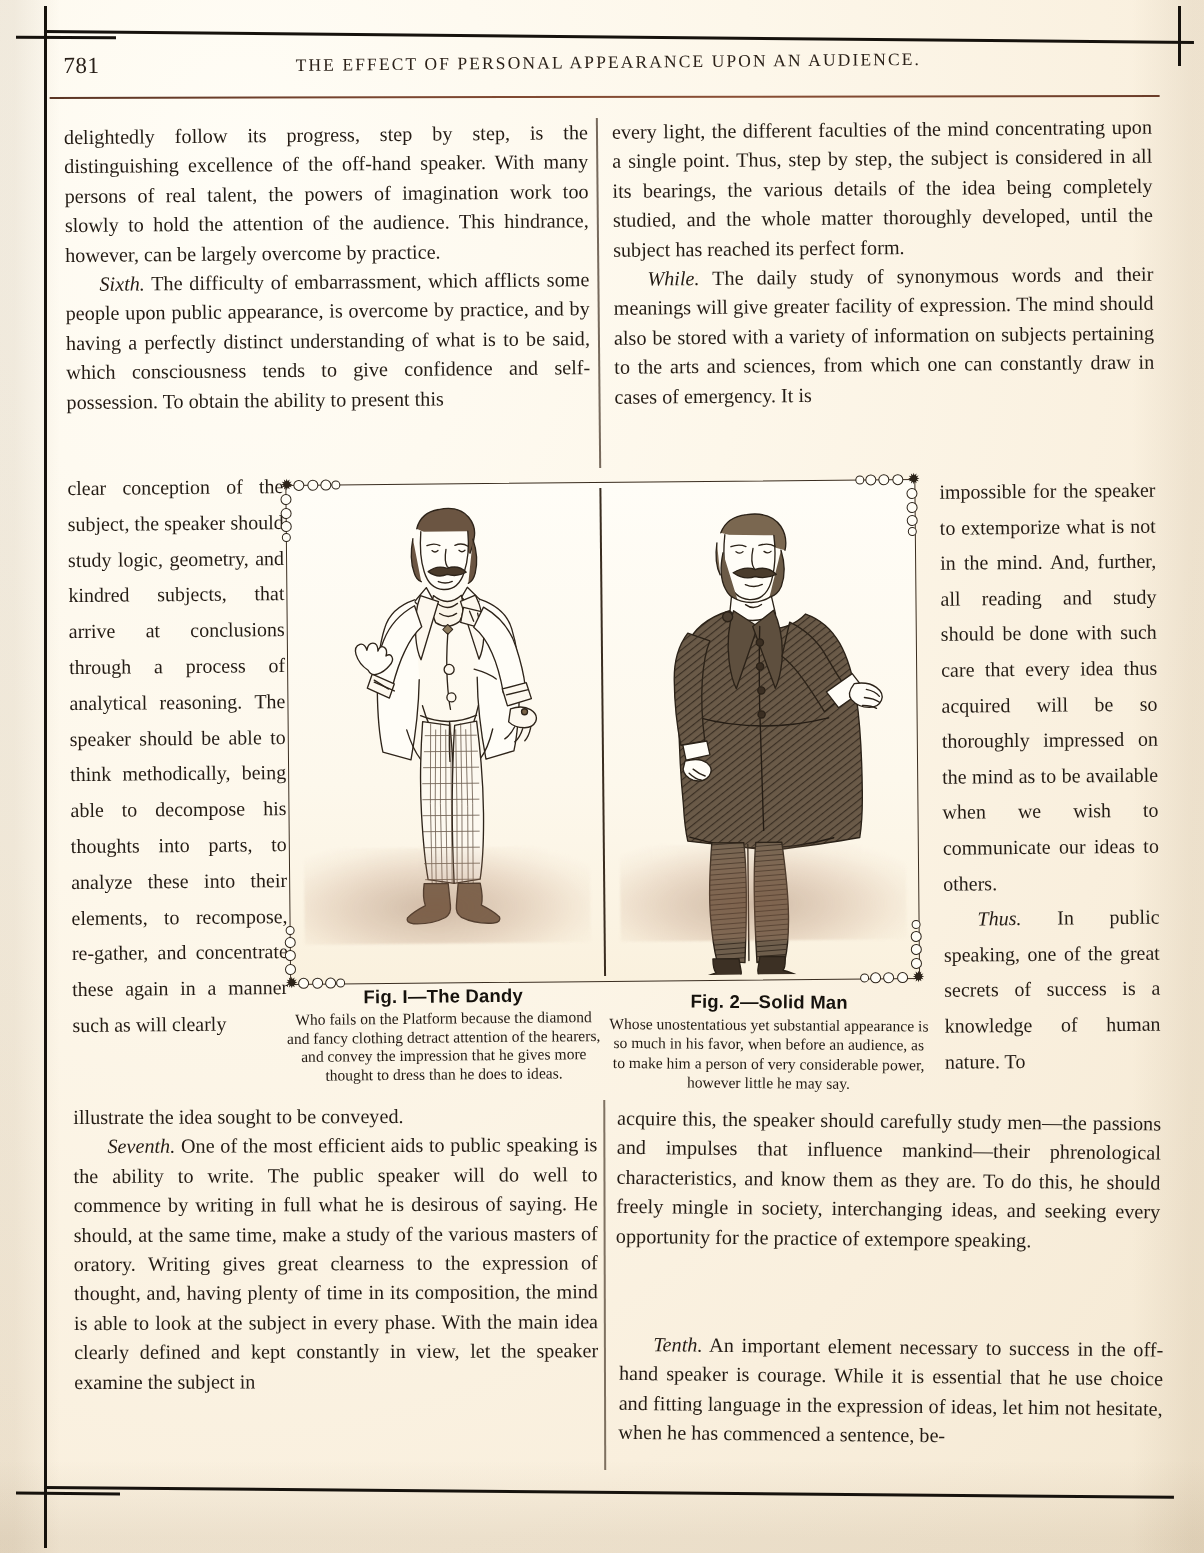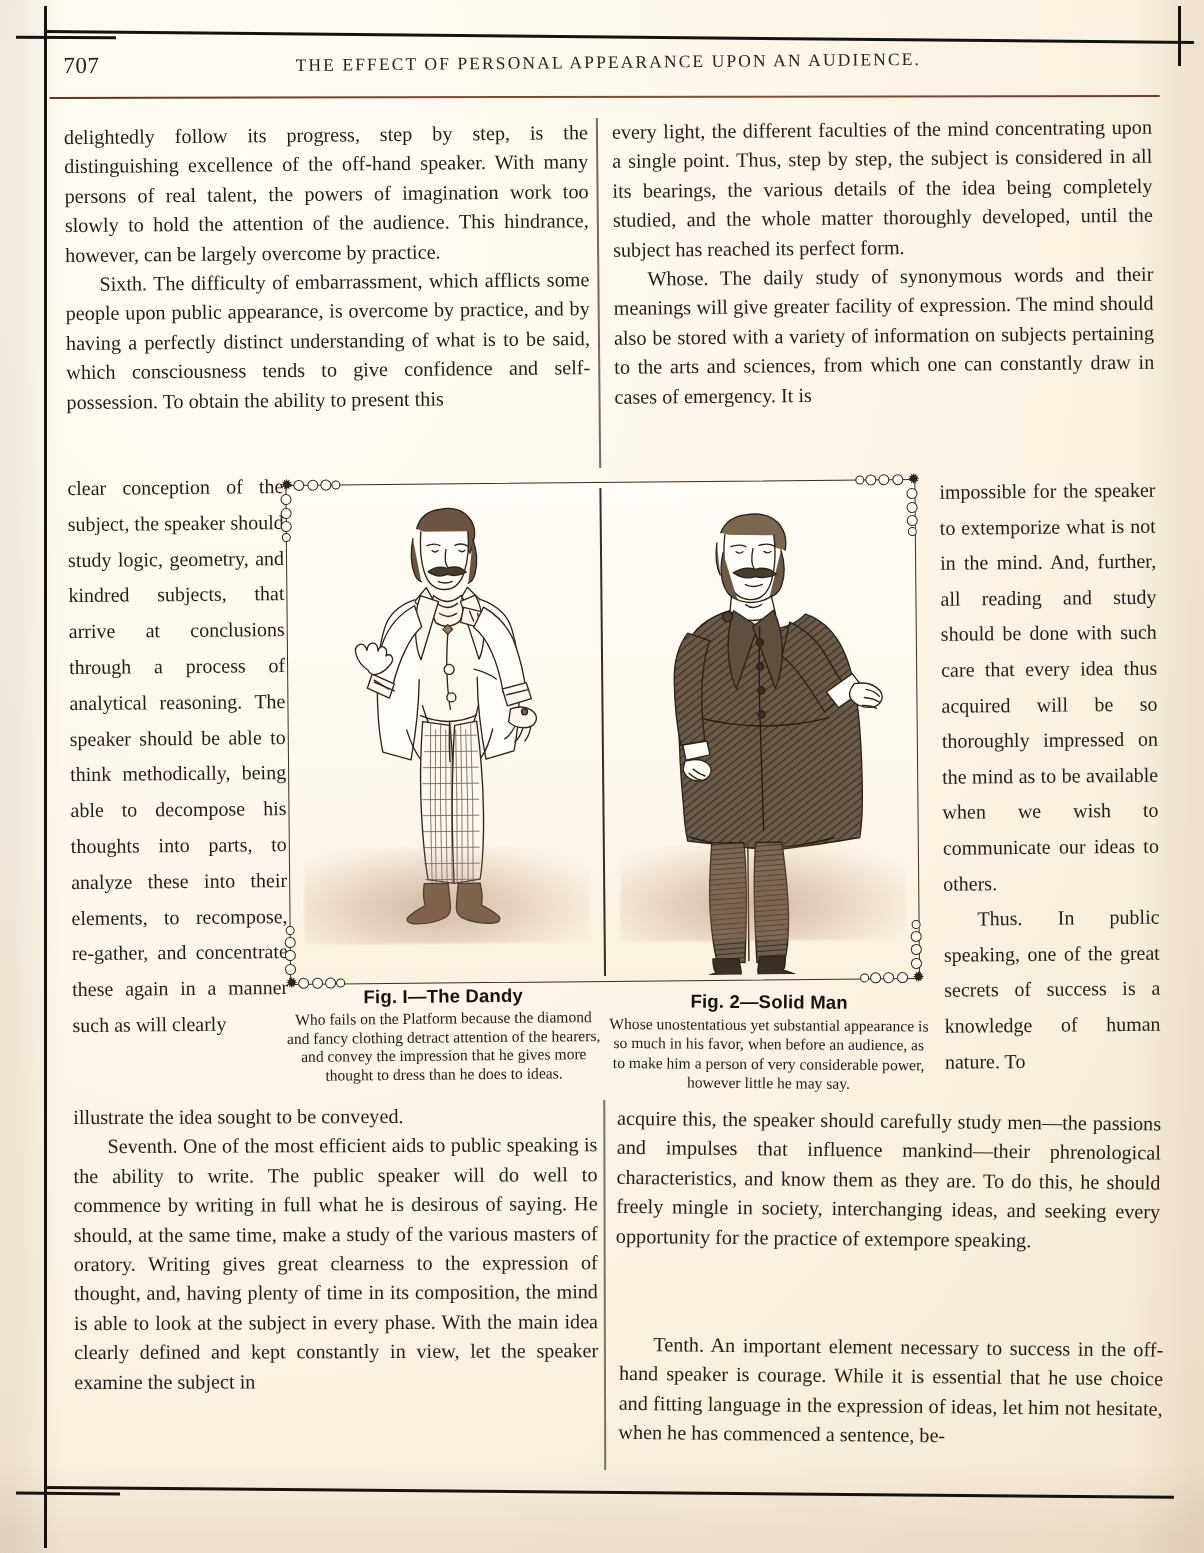--- a/index.html
+++ b/index.html
@@ -59,21 +59,21 @@
   }
   #colL{left:70px;top:118px;width:524px;}
   #colR{left:618px;top:118px;width:540px;}
   #colLnarrow{left:70px;top:466px;width:216px;font-size:20px;line-height:35.8px;}
   #colRnarrow{left:942px;top:478px;width:216px;font-size:20px;line-height:35.6px;}
   #colLbottom{left:70px;top:1098px;width:524px;}
   #colRbottom{left:614px;top:1104px;width:544px;}
   #colRbottom2{left:614px;top:1330px;width:544px;}
   .col p{margin:0;}
   .col p.ind{text-indent:34px;}
-  .ital{}
+  .ital{font-style:italic;}
   
   #colRbottom,#colRbottom2{transform:rotate(1.15deg);transform-origin:0 0;}
   #colLbottom{transform:rotate(.35deg);transform-origin:0 0;}
   
   #divider{
     position:absolute;left:602px;top:118px;width:1.5px;height:350px;
     background:#4a3a2b;opacity:.75;
   }
   #divider2{
     position:absolute;left:600px;top:1100px;width:1.5px;height:370px;
@@ -133,40 +133,40 @@
 <div class="cropmark cm-h" style="left:44px;top:30px;width:1150px;height:2.5px;transform:rotate(.55deg);transform-origin:0 0;"></div>
 <div class="cropmark cm-v" style="left:44px;top:36px;width:2.5px;height:1480px;"></div>
 <div class="cropmark cm-v" style="left:1178px;top:6px;width:2.5px;height:60px;"></div>
 <div class="cropmark cm-h" style="left:16px;top:1492px;width:104px;height:3px;transform:rotate(.5deg);"></div>
 <div class="cropmark cm-h" style="left:44px;top:1486px;width:1130px;height:2.5px;transform:rotate(.5deg);transform-origin:0 0;"></div>
 <div class="cropmark cm-v" style="left:44px;top:1448px;width:3px;height:100px;"></div>
 
 <div id="sheet">
 
   <div id="header">
-    <div id="folio">707</div>
+    <div id="folio">781</div>
     <div id="runhead">THE EFFECT OF PERSONAL APPEARANCE UPON AN AUDIENCE.</div>
   </div>
   <div id="rule"></div>
 
   <div id="divider"></div>
   <div id="divider2"></div>
 
   <div class="col" id="colL">
     <p>delightedly follow its progress, step by step, is the distinguishing excellence of the off-hand speaker. With many persons of real talent, the powers of imagination work too slowly to hold the attention of the audience. This hindrance, however, can be largely overcome by practice.</p>
     <p class="ind"><span class="ital">Sixth.</span><span> The difficulty of embarrassment, which afflicts some people upon public appearance, is overcome by practice, and by having a perfectly distinct understanding of what is to be said, which consciousness tends to give confidence and self-possession. To obtain the ability to present this</span></p>
   </div>
 
   <div class="col" id="colLnarrow">
     <p>clear conception of the subject, the speaker should study logic, geometry, and kindred subjects, that arrive at conclusions through a process of analytical reasoning. The speaker should be able to think methodically, being able to decompose his thoughts into parts, to analyze these into their elements, to recompose, re-gather, and concentrate these again in a manner such as will clearly</p>
   </div>
 
   <div class="col" id="colR">
     <p>every light, the different faculties of the mind concentrating upon a single point. Thus, step by step, the subject is considered in all its bearings, the various details of the idea being completely studied, and the whole matter thoroughly developed, until the subject has reached its perfect form.</p>
-    <p class="ind"><span class="ital">Whose.</span><span> The daily study of synonymous words and their meanings will give greater facility of expression. The mind should also be stored with a variety of information on subjects pertaining to the arts and sciences, from which one can constantly draw in cases of emergency. It is</span></p>
+    <p class="ind"><span class="ital">While.</span><span> The daily study of synonymous words and their meanings will give greater facility of expression. The mind should also be stored with a variety of information on subjects pertaining to the arts and sciences, from which one can constantly draw in cases of emergency. It is</span></p>
   </div>
 
   <div class="col" id="colRnarrow">
     <p>impossible for the speaker to extemporize what is not in the mind. And, further, all reading and study should be done with such care that every idea thus acquired will be so thoroughly impressed on the mind as to be available when we wish to communicate our ideas to others.</p>
     <p class="ind"><span class="ital">Thus.</span><span> In public speaking, one of the great secrets of success is a knowledge of human nature. To</span></p>
   </div>
 
   <div id="figblock">
     <div id="figframe"></div>
     <div id="figsplit"></div>

